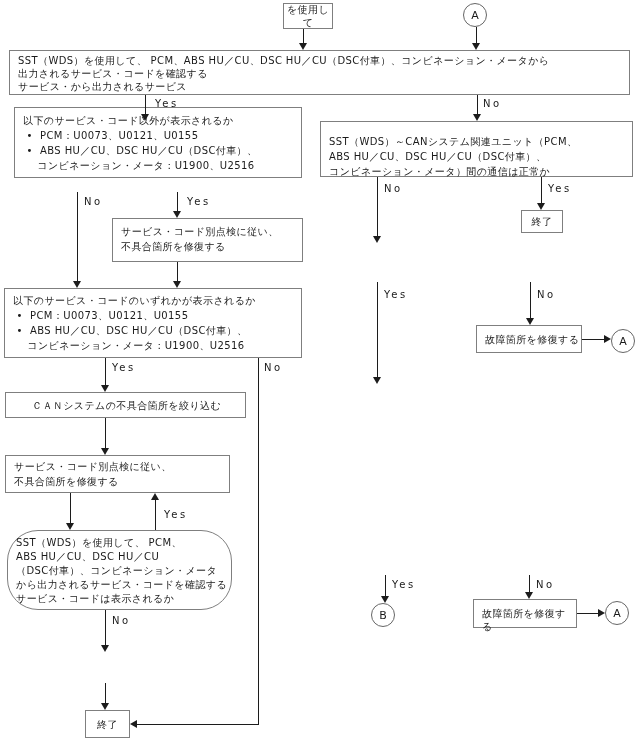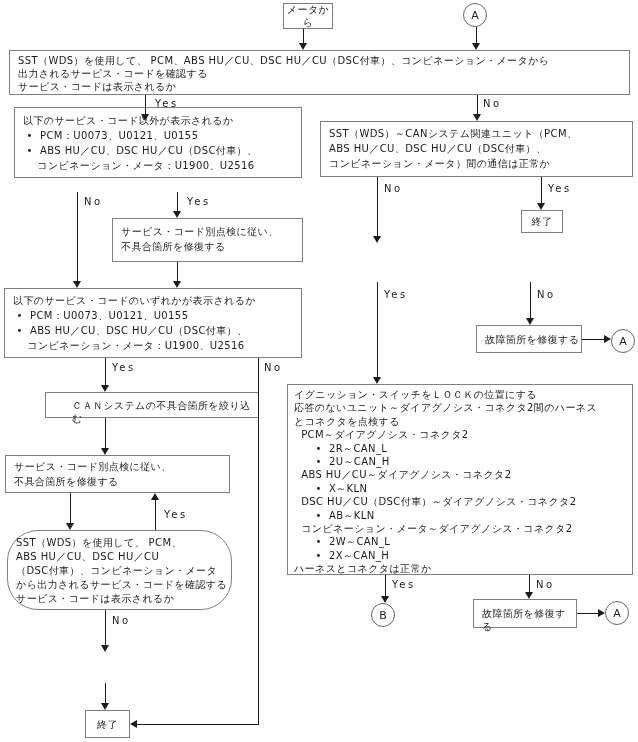--- a/index.html
+++ b/index.html
@@ -27,82 +27,68 @@
   .arr.up{border-left:4px solid transparent;border-right:4px solid transparent;border-bottom:7px solid #1c1c1c;}
   .arr.left{border-top:4px solid transparent;border-bottom:4px solid transparent;border-right:7px solid #1c1c1c;}
   .arr.right{border-top:4px solid transparent;border-bottom:4px solid transparent;border-left:7px solid #1c1c1c;}
   .lbl{position:absolute;font-size:10px;letter-spacing:2.5px;color:#1a1a1a;white-space:nowrap;}
 </style>
 </head>
 <body>
 
 <div id="canvas">
 
-  <div class="node terminal" style="left:283px;top:3px;width:50px;height:26px;"><span>メータから</span></div>
+  <div class="node terminal" style="left:283px;top:3px;width:50px;height:26px;"><span>を使用して</span></div>
   <div class="circle" style="left:463px;top:3px;">
       <span>A</span>
     </div>
 
   <div class="node" style="left:9px;top:50px;width:621px;height:45px;">SST（WDS）を使用して、 PCM、ABS HU／CU、DSC HU／CU（DSC付車）、コンビネーション・メータから
 出力されるサービス・コードを確認する
-サービス・コードは表示されるか</div>
+サービス・から出力されるサービス</div>
 
   <div class="node" style="left:14px;top:107px;width:288px;height:71px;line-height:15px;padding-top:5px;">以下のサービス・コード以外が表示されるか
  •  PCM：U0073、U0121、U0155
  •  ABS HU／CU、DSC HU／CU（DSC付車）、
     コンビネーション・メータ：U1900、U2516</div>
 
   <div class="node" style="left:112px;top:218px;width:191px;height:44px;line-height:15px;padding-top:5px;">サービス・コード別点検に従い、
 不具合箇所を修復する</div>
 
   <div class="node" style="left:4px;top:288px;width:298px;height:70px;line-height:15px;padding-top:4px;">以下のサービス・コードのいずれかが表示されるか
  •  PCM：U0073、U0121、U0155
  •  ABS HU／CU、DSC HU／CU（DSC付車）、
     コンビネーション・メータ：U1900、U2516</div>
 
-  <div class="node" style="left:5px;top:392px;width:214px;height:26px;padding-top:6px;padding-left:26px;margin-left:40px;">ＣＡＮシステムの不具合箇所を絞り込む</div>
+  <div class="node" style="left:5px;top:392px;width:241px;height:26px;padding-top:6px;padding-left:26px;">ＣＡＮシステムの不具合箇所を絞り込む</div>
 
   <div class="node" style="left:5px;top:455px;width:225px;height:38px;line-height:15px;padding-top:3px;">サービス・コード別点検に従い、
 不具合箇所を修復する</div>
 
   <div class="node" style="left:7px;top:530px;width:225px;height:80px;line-height:14px;padding-top:5px;border-radius:31px;">SST（WDS）を使用して、 PCM、
 ABS HU／CU、DSC HU／CU
 （DSC付車）、コンビネーション・メータ
 から出力されるサービス・コードを確認する
 サービス・コードは表示されるか</div>
 
 
   <div class="node terminal" style="left:85px;top:710px;width:45px;height:28px;"><span>終了</span></div>
 
-  <div class="node" style="left:320px;top:121px;width:313px;height:56px;line-height:15px;padding-top:4px;">SST（WDS）～CANシステム関連ユニット（PCM、
+  <div class="node" style="left:320px;top:121px;width:313px;height:56px;line-height:15px;padding-top:12px;">SST（WDS）～CANシステム関連ユニット（PCM、
 ABS HU／CU、DSC HU／CU（DSC付車）、
 コンビネーション・メータ）間の通信は正常か</div>
 
   <div class="node terminal" style="left:521px;top:210px;width:42px;height:23px;"><span>終了</span></div>
 
 
   <div class="node" style="left:476px;top:325px;width:106px;height:28px;padding-top:7px;">故障箇所を修復する</div>
   <div class="circle" style="left:611px;top:329px;">
       <span>A</span>
     </div>
 
-  <div class="node" style="left:287px;top:384px;width:346px;height:191px;line-height:13.4px;padding-top:3px;padding-left:6px;">イグニッション・スイッチをＬＯＣＫの位置にする
-応答のないユニット～ダイアグノシス・コネクタ2間のハーネス
-とコネクタを点検する
-  PCM～ダイアグノシス・コネクタ2
-      •  2R～CAN_L
-      •  2U～CAN_H
-  ABS HU／CU～ダイアグノシス・コネクタ2
-      •  X～KLN
-  DSC HU／CU（DSC付車）～ダイアグノシス・コネクタ2
-      •  AB～KLN
-  コンビネーション・メータ～ダイアグノシス・コネクタ2
-      •  2W～CAN_L
-      •  2X～CAN_H
-ハーネスとコネクタは正常か</div>
 
   <div class="circle" style="left:371px;top:603px;">
       <span>B</span>
     </div>
 
   <div class="node" style="left:473px;top:599px;width:104px;height:29px;padding-top:7px;">故障箇所を修復する</div>
   <div class="circle" style="left:605px;top:601px;">
       <span>A</span>
     </div>
 

